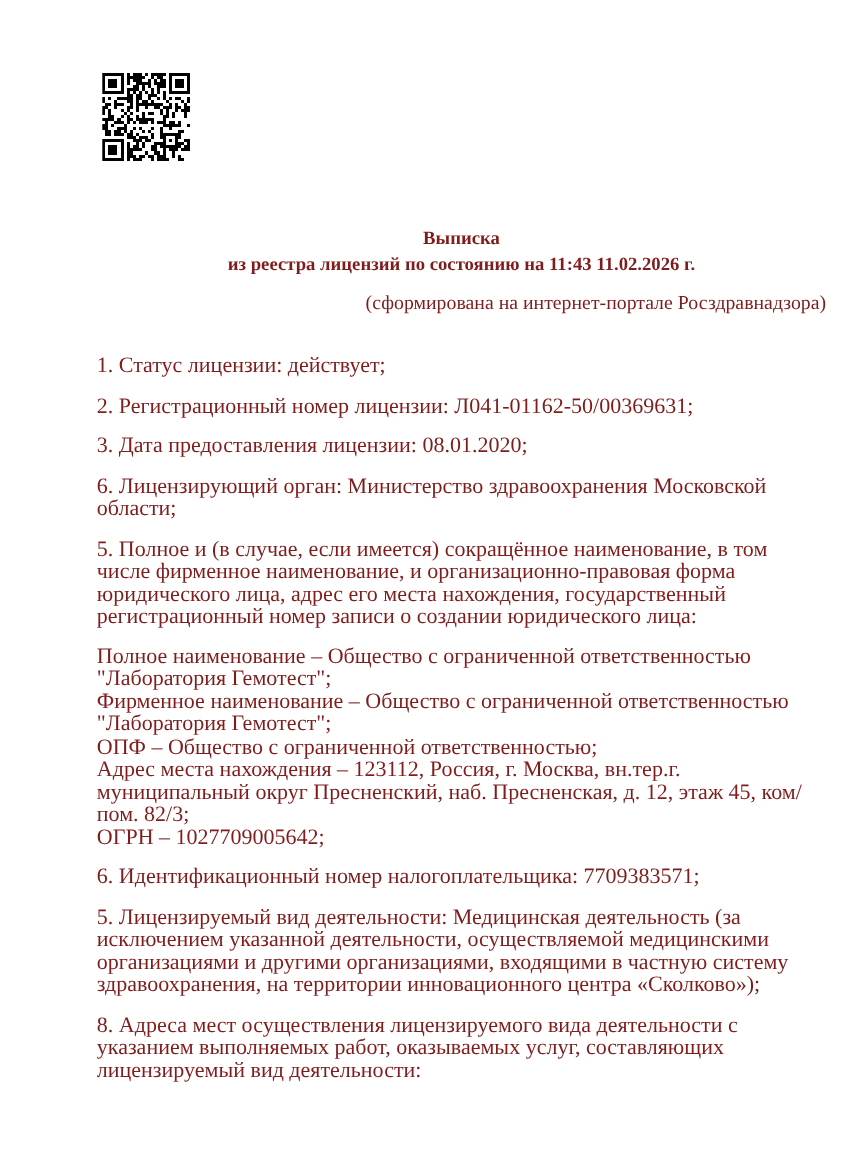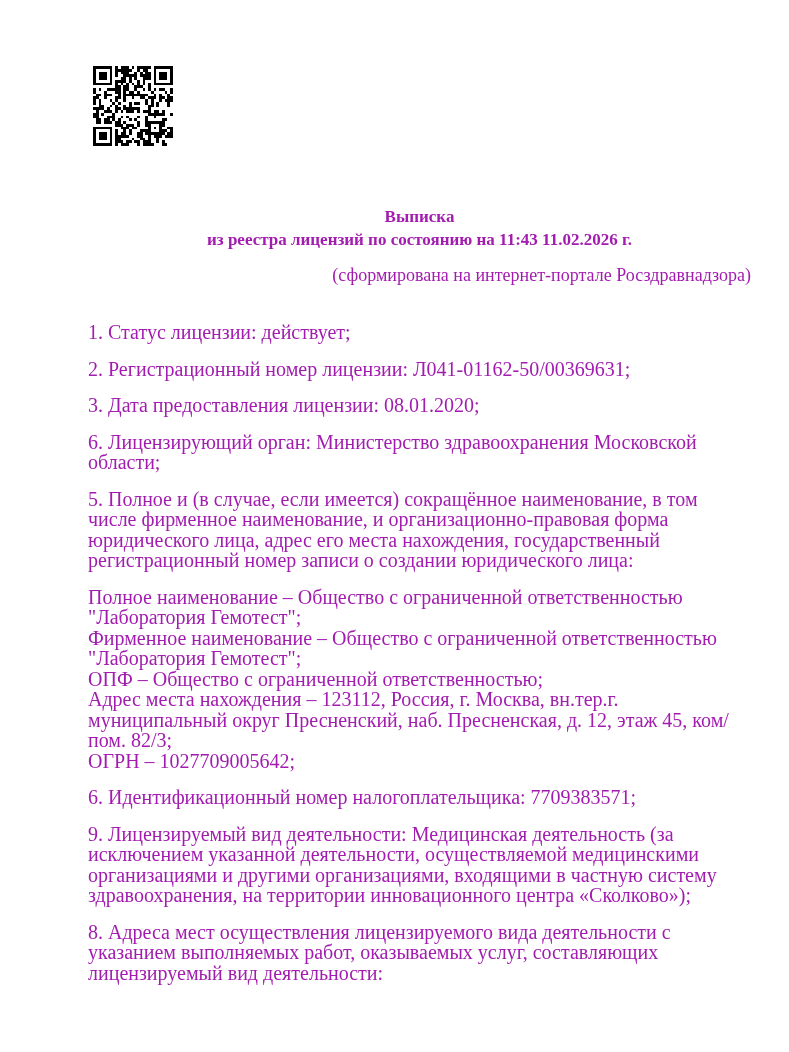--- a/index.html
+++ b/index.html
@@ -1,21 +1,21 @@
 <!DOCTYPE html>
 <html lang="ru"><head>
 <meta charset="utf-8">
 <style>
   html, body { margin: 0; padding: 0; background: #ffffff; }
   .page {
     position: relative;
     width: 789px;
     height: 1052px;
     background: #ffffff;
-    color: #a21caf;
+    color: #7f1d1d;
     font-family: "Liberation Serif", "DejaVu Serif", serif;
     overflow: hidden;
   }
   .qr {
     position: absolute;
     left: 93px;
     top: 65px;
     width: 80px;
     height: 82px;
   }
@@ -502,18 +502,18 @@
 
       <div class="entity-block">
         <div>Полное наименование – Общество с ограниченной ответственностью "Лаборатория Гемотест";</div>
         <div>Фирменное наименование – Общество с ограниченной ответственностью "Лаборатория Гемотест";</div>
         <div>ОПФ – Общество с ограниченной ответственностью;</div>
         <div>Адрес места нахождения – 123112, Россия, г. Москва, вн.тер.г. муниципальный округ Пресненский, наб. Пресненская, д. 12, этаж 45, ком/пом. 82/3;</div>
         <div>ОГРН – 1027709005642;</div>
       </div>
 
       <p>6. Идентификационный номер налогоплательщика: 7709383571;</p>
-      <p>9. Лицензируемый вид деятельности: Медицинская деятельность (за исключением указанной деятельности, осуществляемой медицинскими организациями и другими организациями, входящими в частную систему здравоохранения, на территории инновационного центра «Сколково»);</p>
+      <p>5. Лицензируемый вид деятельности: Медицинская деятельность (за исключением указанной деятельности, осуществляемой медицинскими организациями и другими организациями, входящими в частную систему здравоохранения, на территории инновационного центра «Сколково»);</p>
       <p>8. Адреса мест осуществления лицензируемого вида деятельности с указанием выполняемых работ, оказываемых услуг, составляющих лицензируемый вид деятельности:</p>
     </div>
 
   </div>
 </div>
 
 </body></html>

